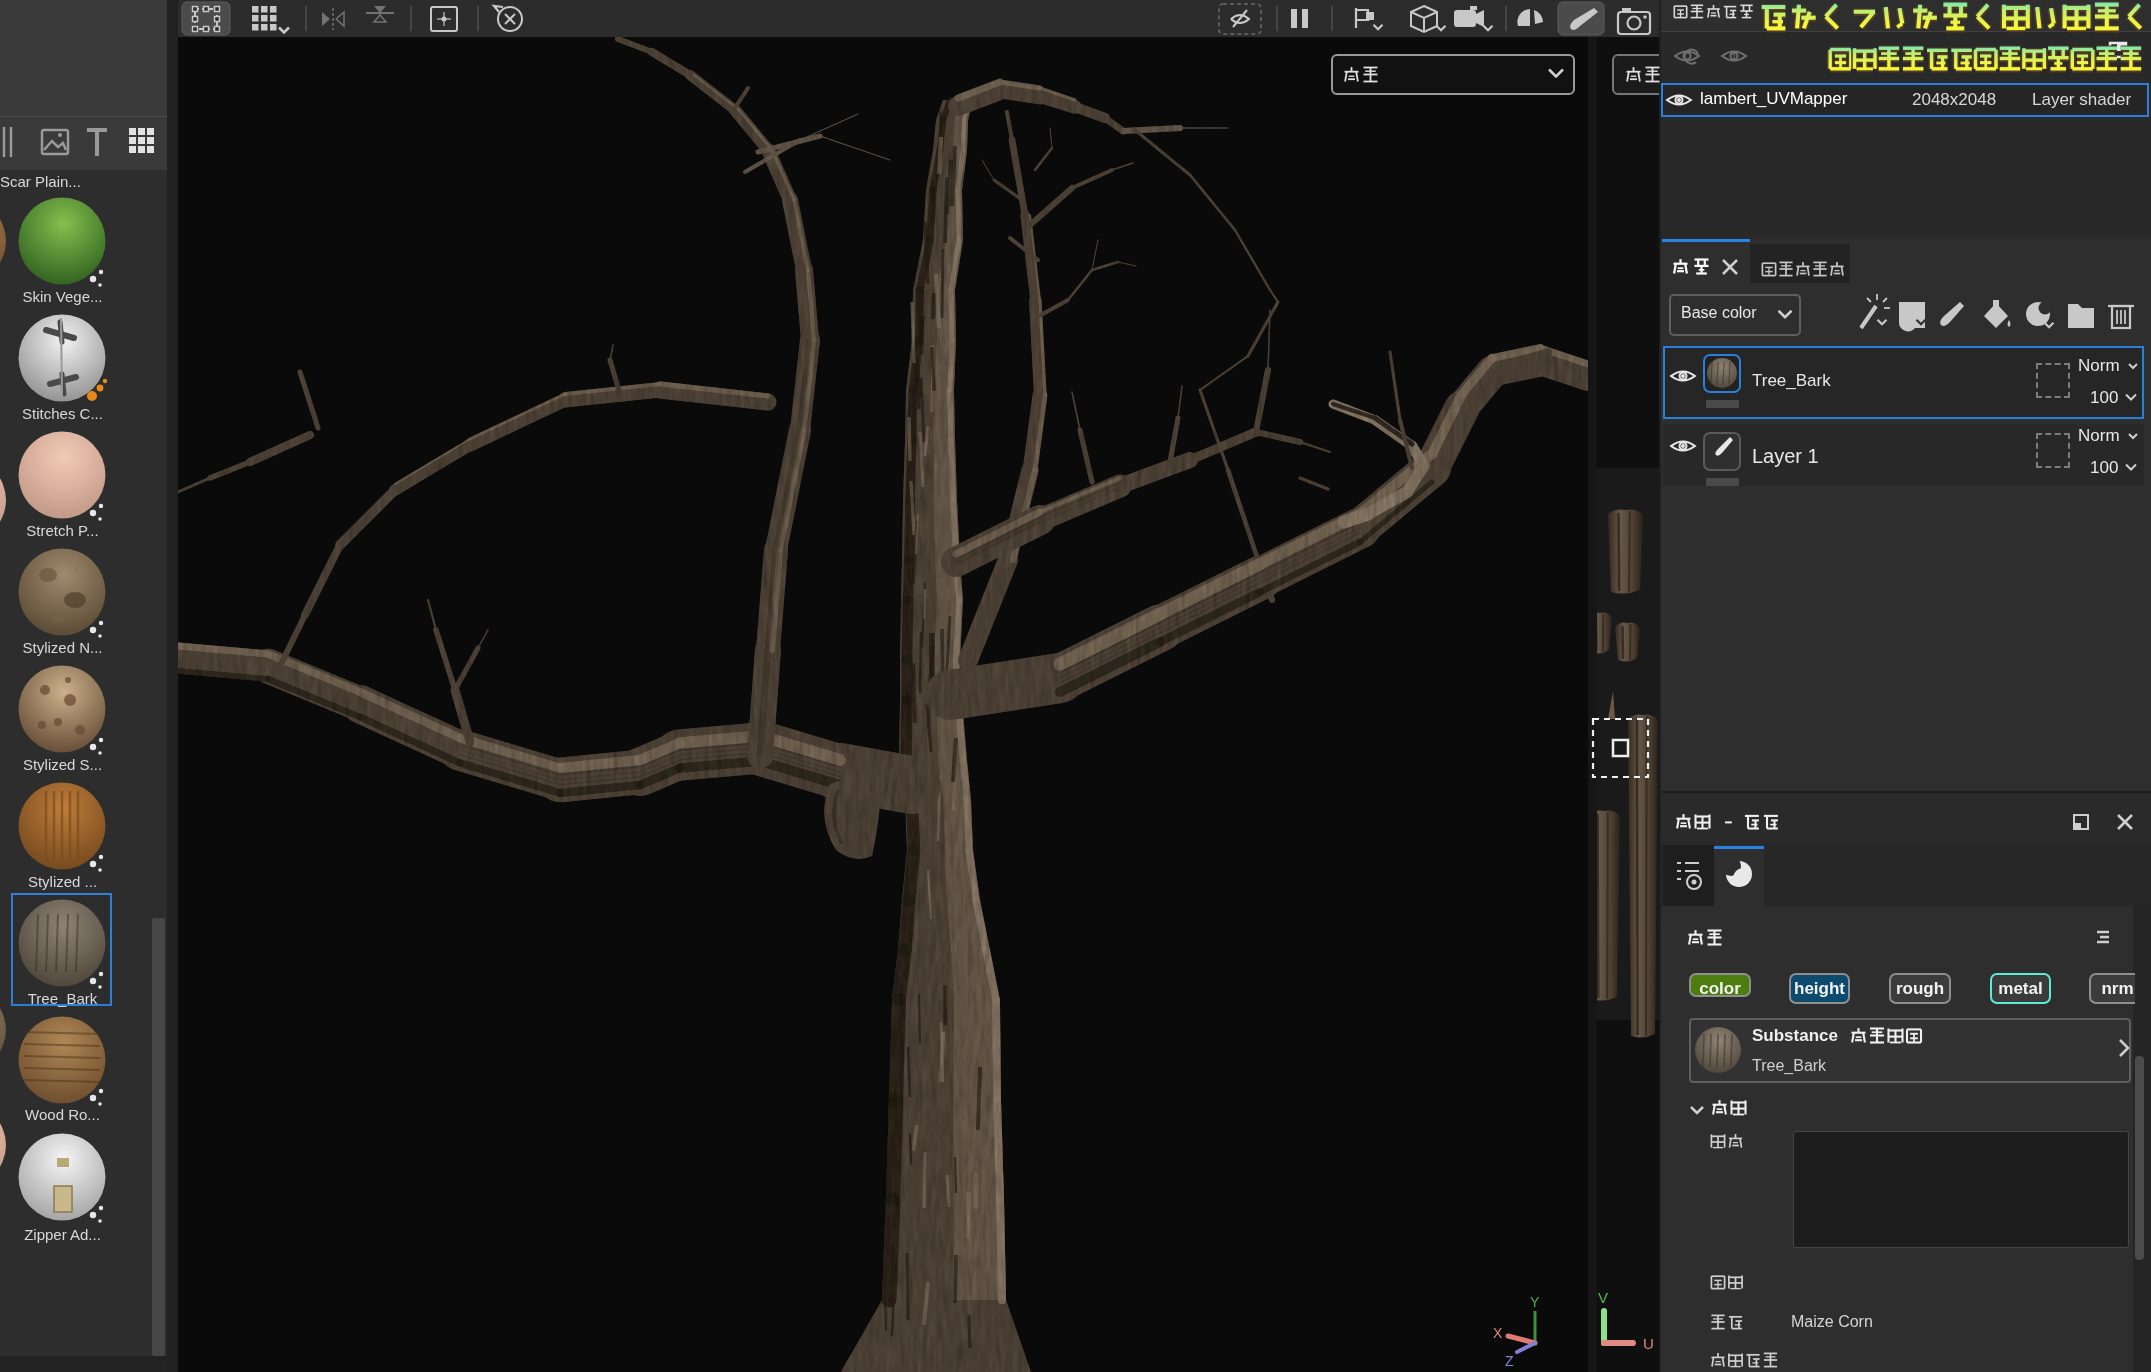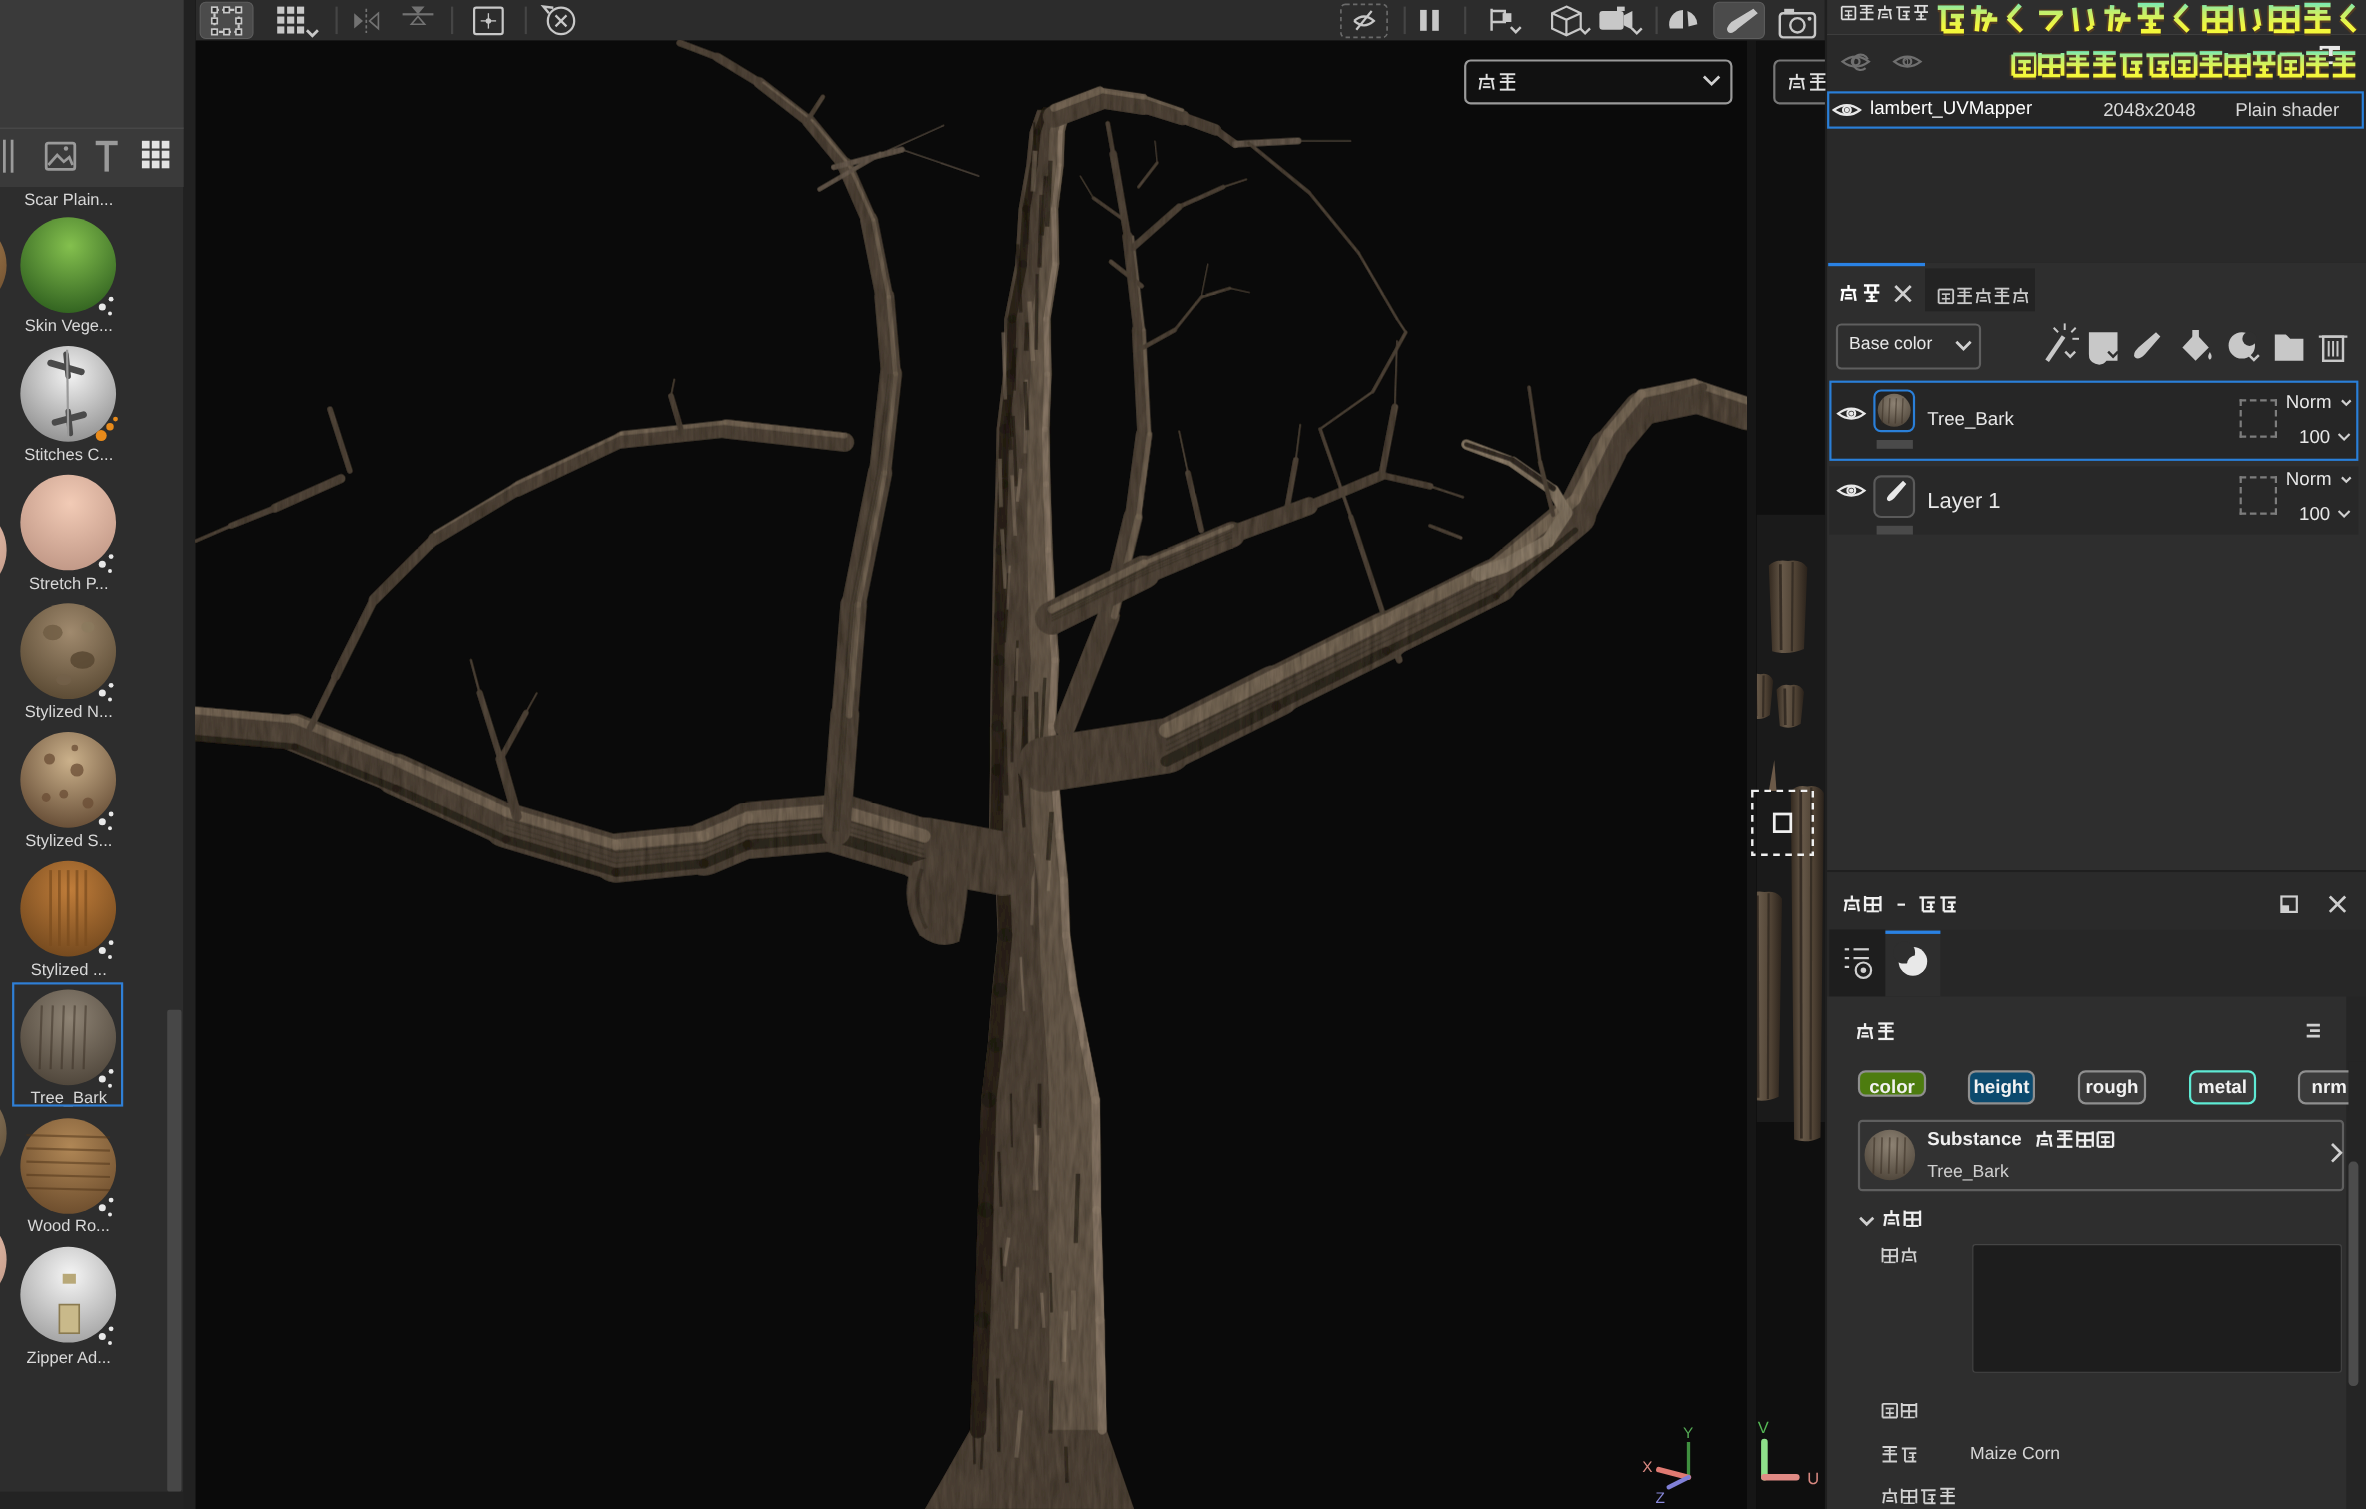--- a/index.html
+++ b/index.html
@@ -380,39 +380,39 @@
       </g>
       <path d="M11,682 L16,654 L18,682 Z" fill="#6b5948"></path>
     </svg>
     <div style="position:absolute;left:15px;top:17px;width:130px;height:41px;background:#1b1b1b;border:2px solid #777;border-radius:6px"></div>
   </div>
 <div style="position:absolute;left:0px;top:0px;width:167px;height:1372px;background:#2d2d2d;"></div>
 <div style="position:absolute;left:0px;top:0px;width:167px;height:170px;background:#3a3a3a;"></div>
 <div style="position:absolute;left:0px;top:116px;width:167px;height:1px;background:#4d4d4d;"></div>
 <div style="position:absolute;left:0px;top:1356px;width:167px;height:16px;background:#232323;"></div>
 <div style="position:absolute;left:152px;top:918px;width:13px;height:438px;background:#474747;border-radius:2px"></div>
-<div class="ab" style="left:0px;top:173px;width:125px;text-align:center;font-size:15px;color:#d8d8d8;white-space:nowrap">Scar Plain...</div>
+<div class="ab" style="left:0px;top:173px;width:125px;font-size:15px;color:#d8d8d8;white-space:nowrap">Scar Plain...</div>
 <div class="ab" style="left:0px;top:288px;width:125px;text-align:center;font-size:15px;color:#d8d8d8;white-space:nowrap">Skin Vege...</div>
 <div class="ab" style="left:0px;top:405px;width:125px;text-align:center;font-size:15px;color:#d8d8d8;white-space:nowrap">Stitches C...</div>
 <div class="ab" style="left:0px;top:522px;width:125px;text-align:center;font-size:15px;color:#d8d8d8;white-space:nowrap">Stretch P...</div>
 <div class="ab" style="left:0px;top:639px;width:125px;text-align:center;font-size:15px;color:#d8d8d8;white-space:nowrap">Stylized N...</div>
 <div class="ab" style="left:0px;top:756px;width:125px;text-align:center;font-size:15px;color:#d8d8d8;white-space:nowrap">Stylized S...</div>
 <div class="ab" style="left:0px;top:873px;width:125px;text-align:center;font-size:15px;color:#d8d8d8;white-space:nowrap">Stylized ...</div>
 <div class="ab" style="left:0px;top:990px;width:125px;text-align:center;font-size:15px;color:#d8d8d8;white-space:nowrap">Tree_Bark</div>
 <div class="ab" style="left:0px;top:1106px;width:125px;text-align:center;font-size:15px;color:#d8d8d8;white-space:nowrap">Wood Ro...</div>
 <div class="ab" style="left:0px;top:1226px;width:125px;text-align:center;font-size:15px;color:#d8d8d8;white-space:nowrap">Zipper Ad...</div>
 <div class="ab" style="left:11px;top:893px;width:101px;height:113px;border:2px solid #2f7fd6"></div>
 <div style="position:absolute;left:1659px;top:0px;width:492px;height:1372px;background:#2e2e2e;"></div>
 <div style="position:absolute;left:1659px;top:0px;width:2px;height:1372px;background:#1f1f1f;"></div>
 <div style="position:absolute;left:1661px;top:31px;width:490px;height:1px;background:#404040;"></div>
 <div style="position:absolute;left:1661px;top:32px;width:490px;height:207px;background:#292929;"></div>
 <div class="ab" style="left:1661px;top:83px;width:488px;height:34px;background:#252525;border:2px solid #2a7fd8"></div>
 <div class="ab" style="left:1700px;top:89px;font-size:17px;font-weight:normal;color:#fff">lambert_UVMapper</div>
 <div class="ab" style="left:1912px;top:90px;font-size:17px;color:#d8d8d8">2048x2048</div>
-<div class="ab" style="left:2032px;top:90px;font-size:17px;color:#d8d8d8">Plain shader</div>
+<div class="ab" style="left:2032px;top:90px;font-size:17px;color:#d8d8d8">Layer shader</div>
 <div style="position:absolute;left:1662px;top:239px;width:88px;height:3px;background:#2a82e4;"></div>
 <div style="position:absolute;left:1750px;top:244px;width:100px;height:39px;background:#232323;"></div>
 <div class="ab" style="left:1669px;top:294px;width:132px;height:42px;border:2px solid #5f5f5f;border-radius:5px"></div>
 <div class="ab" style="left:1681px;top:304px;font-size:16px;color:#e8e8e8">Base color</div>
 <div class="ab" style="left:1663px;top:346px;width:481px;height:73px;background:#262626;border:2px solid #2a7fd8"></div>
 <div class="ab" style="left:1663px;top:424px;width:481px;height:62px;background:#282828"></div>
 <div class="ab" style="left:1752px;top:371px;font-size:17px;color:#e8e8e8">Tree_Bark</div>
 <div class="ab" style="left:1752px;top:445px;font-size:20px;color:#e8e8e8">Layer 1</div>
 <div class="ab" style="left:2078px;top:356px;font-size:17px;color:#e8e8e8">Norm</div>
 <div class="ab" style="left:2078px;top:426px;font-size:17px;color:#e8e8e8">Norm</div>

